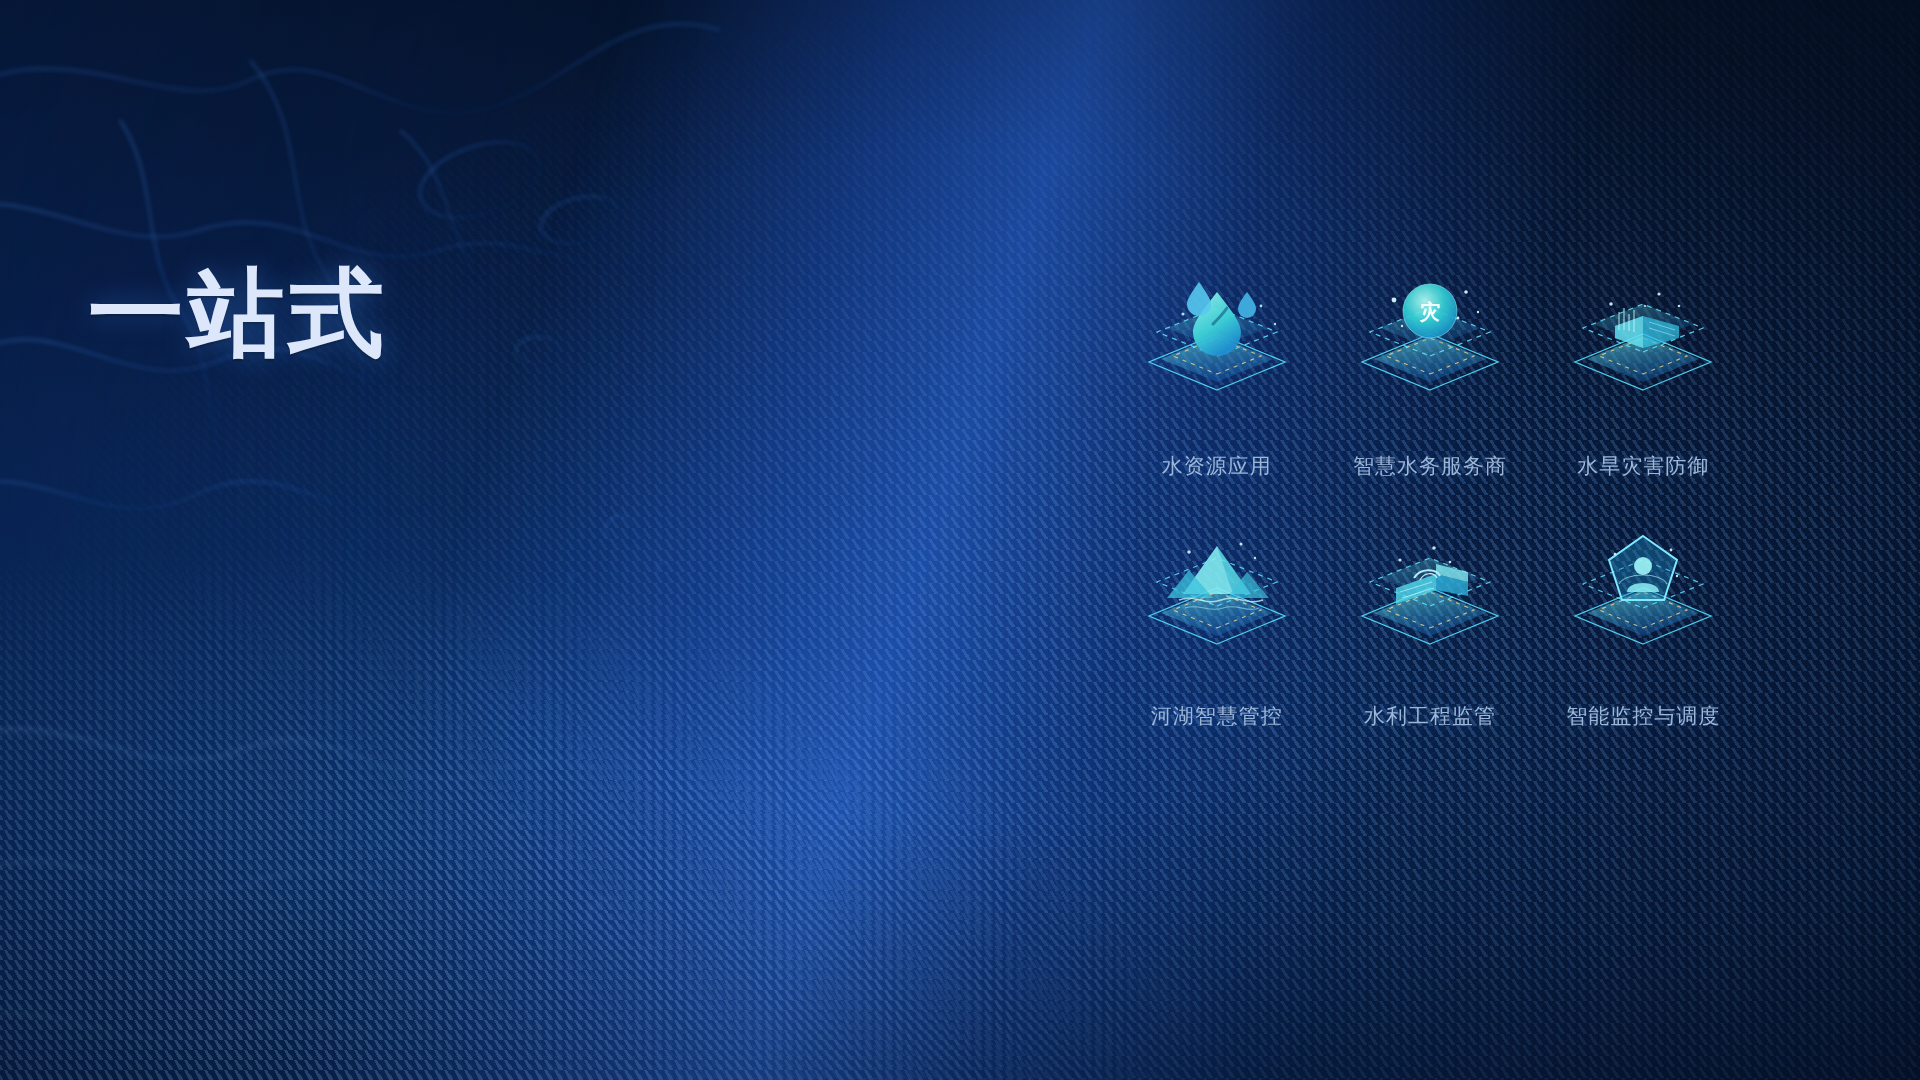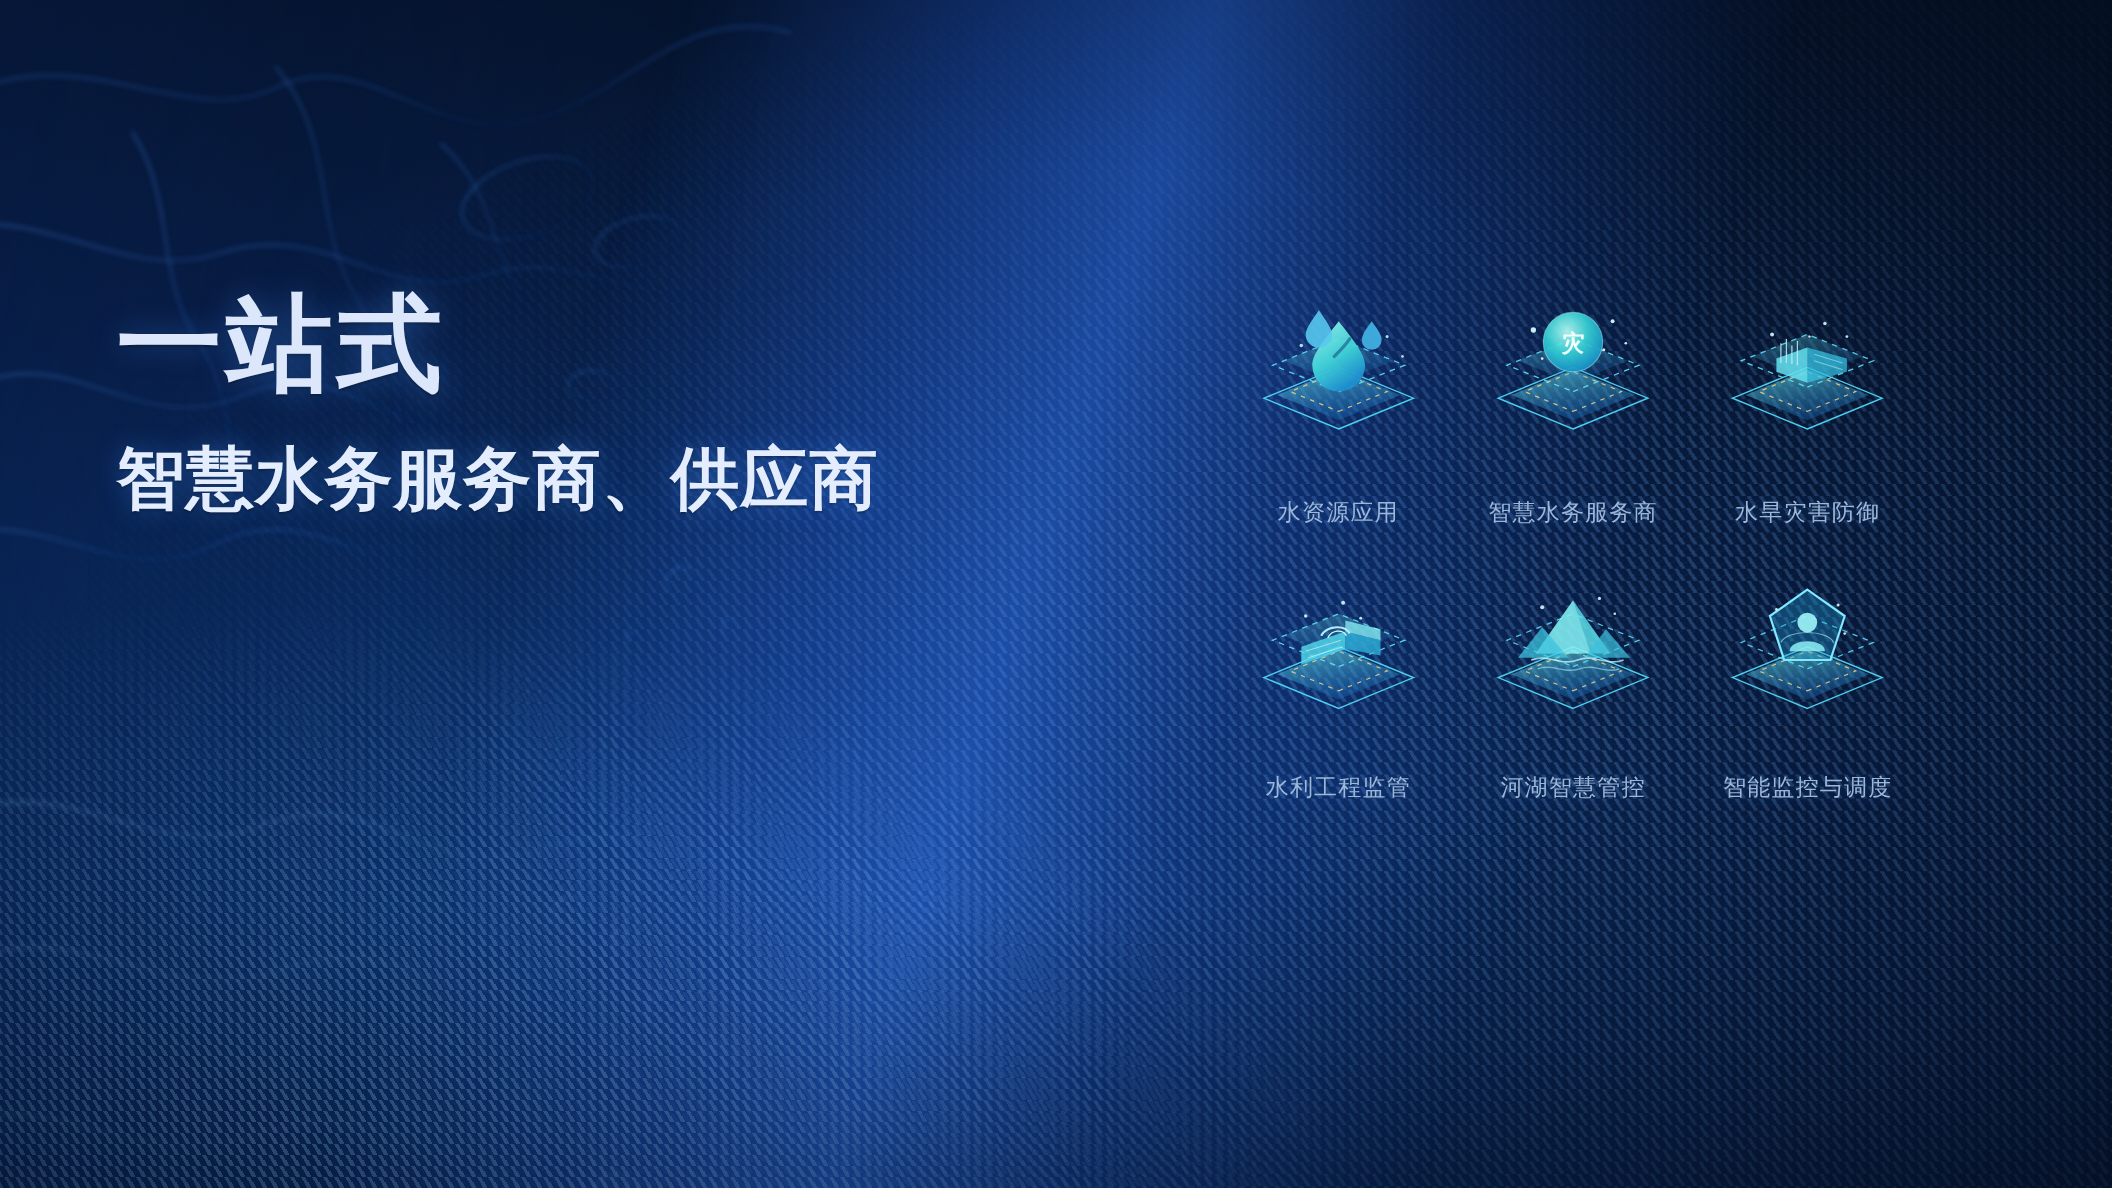--- a/index.html
+++ b/index.html
@@ -75,21 +75,21 @@
   .bg-ink{ position:absolute; left:-80px; top:-120px; width:820px; height:900px; opacity:.85; }
   .bg-ink2{ position:absolute; left:-40px; bottom:-160px; width:760px; height:620px; opacity:.5; }
 
   
   .bg-vig{
     position:absolute; inset:0;
     background:radial-gradient(78% 78% at 50% 45%, rgba(0,0,0,0) 40%, rgba(2,8,22,0.55) 100%);
   }
 
   
-  .copy{ position:absolute; left:106px; top:262px; width:780px; }
+  .copy{ position:absolute; left:88px; top:262px; width:780px; }
   .headline{
     font-size:96px; line-height:1.06; font-weight:700; letter-spacing:4px;
     color:#dde7fb;
     text-shadow:0 0 28px rgba(60,130,230,.45), 0 2px 2px rgba(0,0,0,.35);
   }
   .subhead{
     margin-top:38px;
     font-size:62px; line-height:1.1; font-weight:700; letter-spacing:1px;
     color:#e4edfd;
     text-shadow:0 0 24px rgba(60,130,230,.45), 0 2px 2px rgba(0,0,0,.35);
@@ -174,21 +174,20 @@
     </g>
   </svg>
 
   <div class="bg-mesh"></div>
   <div class="bg-mesh2"></div>
   <div class="bg-vig"></div>
 </div>
 
 <div class="copy">
   <div class="headline">一站式</div>
-  <div class="subhead">智慧水务服务商、供应商</div>
 </div>
 
 <div class="grid">
 
   <div class="cell">
     <div class="art">
       <svg viewBox="0 0 180 150">
         <defs>
           <linearGradient id="plateA" x1="0" y1="0" x2="0.4" y2="1">
             <stop offset="0%" stop-color="#6fe9e0" stop-opacity=".85"></stop>
@@ -305,20 +304,51 @@
   <div class="cell">
     <div class="art">
       <svg viewBox="0 0 180 150">
         <g fill="none" stroke="#4fd8f5" stroke-width="1.3" opacity=".95">
           <path d="M90 116 L158 88 L90 60 L22 88 Z"></path>
         </g>
         <path d="M90 108 L146 85 L90 62 L34 85 Z" fill="url(#plateA)" opacity=".75"></path>
         <g fill="none" stroke="#ffd98a" stroke-width="1.1" stroke-dasharray="4 5" opacity=".8">
           <path d="M90 100 L134 82 L90 64 L46 82 Z"></path>
         </g>
+        <g fill="none" stroke="#5fe2ff" stroke-width="1.2" stroke-dasharray="5 5" opacity=".85">
+          <path d="M90 78 L150 54 L90 30 L30 54 Z"></path>
+        </g>
+        <g opacity=".95">
+          <path d="M90 18 L124 66 L56 66 Z" fill="#5fe5ef" opacity=".85"></path>
+          <path d="M90 18 L106 66 L56 66 Z" fill="#9ff6f8" opacity=".55"></path>
+          <path d="M62 42 L86 70 L40 70 Z" fill="#3fcbe4" opacity=".75"></path>
+          <path d="M120 44 L142 70 L100 70 Z" fill="#3fcbe4" opacity=".7"></path>
+          <path d="M52 72 C68 66 78 78 94 72 C110 66 120 78 136 72" fill="none" stroke="#c6fbff" stroke-width="1.6" opacity=".8"></path>
+          <path d="M58 80 C72 75 82 85 96 80 C110 75 120 85 132 80" fill="none" stroke="#a4eeff" stroke-width="1.2" opacity=".6"></path>
+        </g>
+        <g fill="#d6f7ff" opacity=".9">
+          <circle cx="62" cy="24" r="1.8"></circle>
+            <circle cx="114" cy="16" r="1.5"></circle>
+          <circle cx="128" cy="30" r="1.2"></circle>
+        </g>
+      </svg>
+    </div>
+    <div class="cap">河湖智慧管控</div>
+  </div>
+
+  <div class="cell">
+    <div class="art">
+      <svg viewBox="0 0 180 150">
+        <g fill="none" stroke="#4fd8f5" stroke-width="1.3" opacity=".95">
+          <path d="M90 116 L158 88 L90 60 L22 88 Z"></path>
+        </g>
+        <path d="M90 108 L146 85 L90 62 L34 85 Z" fill="url(#plateA)" opacity=".75"></path>
+        <g fill="none" stroke="#ffd98a" stroke-width="1.1" stroke-dasharray="4 5" opacity=".8">
+          <path d="M90 100 L134 82 L90 64 L46 82 Z"></path>
+        </g>
         <g fill="none" stroke="#5fe2ff" stroke-width="1.2" stroke-dasharray="5 5" opacity=".9">
           <path d="M90 78 L150 54 L90 30 L30 54 Z"></path>
         </g>
         <path d="M90 70 L140 50 L90 30 L40 50 Z" fill="url(#plateA)" opacity=".4"></path>
         <g opacity=".95">
           <path d="M56 60 L96 46 L96 62 L56 76 Z" fill="#53dcef" opacity=".85"></path>
           <path d="M96 46 L128 54 L128 68 L96 62 Z" fill="#2fb6df" opacity=".8"></path>
           <path d="M96 36 L128 44 L128 54 L96 46 Z" fill="#8af2f8" opacity=".8"></path>
           <path d="M74 50 C80 40 96 40 100 48" fill="none" stroke="#bdf6ff" stroke-width="2"></path>
           <path d="M80 52 C84 44 94 44 97 50" fill="none" stroke="#e3fdff" stroke-width="1.2"></path>
@@ -341,51 +371,20 @@
     <div class="art">
       <svg viewBox="0 0 180 150">
         <g fill="none" stroke="#4fd8f5" stroke-width="1.3" opacity=".95">
           <path d="M90 116 L158 88 L90 60 L22 88 Z"></path>
         </g>
         <path d="M90 108 L146 85 L90 62 L34 85 Z" fill="url(#plateA)" opacity=".75"></path>
         <g fill="none" stroke="#ffd98a" stroke-width="1.1" stroke-dasharray="4 5" opacity=".8">
           <path d="M90 100 L134 82 L90 64 L46 82 Z"></path>
         </g>
         <g fill="none" stroke="#5fe2ff" stroke-width="1.2" stroke-dasharray="5 5" opacity=".85">
-          <path d="M90 78 L150 54 L90 30 L30 54 Z"></path>
-        </g>
-        <g opacity=".95">
-          <path d="M90 18 L124 66 L56 66 Z" fill="#5fe5ef" opacity=".85"></path>
-          <path d="M90 18 L106 66 L56 66 Z" fill="#9ff6f8" opacity=".55"></path>
-          <path d="M62 42 L86 70 L40 70 Z" fill="#3fcbe4" opacity=".75"></path>
-          <path d="M120 44 L142 70 L100 70 Z" fill="#3fcbe4" opacity=".7"></path>
-          <path d="M52 72 C68 66 78 78 94 72 C110 66 120 78 136 72" fill="none" stroke="#c6fbff" stroke-width="1.6" opacity=".8"></path>
-          <path d="M58 80 C72 75 82 85 96 80 C110 75 120 85 132 80" fill="none" stroke="#a4eeff" stroke-width="1.2" opacity=".6"></path>
-        </g>
-        <g fill="#d6f7ff" opacity=".9">
-          <circle cx="62" cy="24" r="1.8"></circle>
-            <circle cx="114" cy="16" r="1.5"></circle>
-          <circle cx="128" cy="30" r="1.2"></circle>
-        </g>
-      </svg>
-    </div>
-    <div class="cap">河湖智慧管控</div>
-  </div>
-
-  <div class="cell">
-    <div class="art">
-      <svg viewBox="0 0 180 150">
-        <g fill="none" stroke="#4fd8f5" stroke-width="1.3" opacity=".95">
-          <path d="M90 116 L158 88 L90 60 L22 88 Z"></path>
-        </g>
-        <path d="M90 108 L146 85 L90 62 L34 85 Z" fill="url(#plateA)" opacity=".75"></path>
-        <g fill="none" stroke="#ffd98a" stroke-width="1.1" stroke-dasharray="4 5" opacity=".8">
-          <path d="M90 100 L134 82 L90 64 L46 82 Z"></path>
-        </g>
-        <g fill="none" stroke="#5fe2ff" stroke-width="1.2" stroke-dasharray="5 5" opacity=".85">
           <path d="M90 80 L150 56 L90 32 L30 56 Z"></path>
         </g>
         <g>
           <path d="M90 8 L124 32 L111 72 L69 72 L56 32 Z" fill="#1f9ad0" opacity=".35"></path>
           <path d="M90 8 L124 32 L111 72 L69 72 L56 32 Z" fill="none" stroke="#7fe9ff" stroke-width="2"></path>
           <circle cx="90" cy="38" r="9" fill="#9ff6f8" opacity=".9"></circle>
           <path d="M74 64 C74 52 106 52 106 64 Z" fill="#8ef0f6" opacity=".85"></path>
           <path d="M66 56 C72 44 108 44 114 56" fill="none" stroke="#bdf6ff" stroke-width="1.1" opacity=".6"></path>
         </g>
         <g fill="#d6f7ff" opacity=".9">

